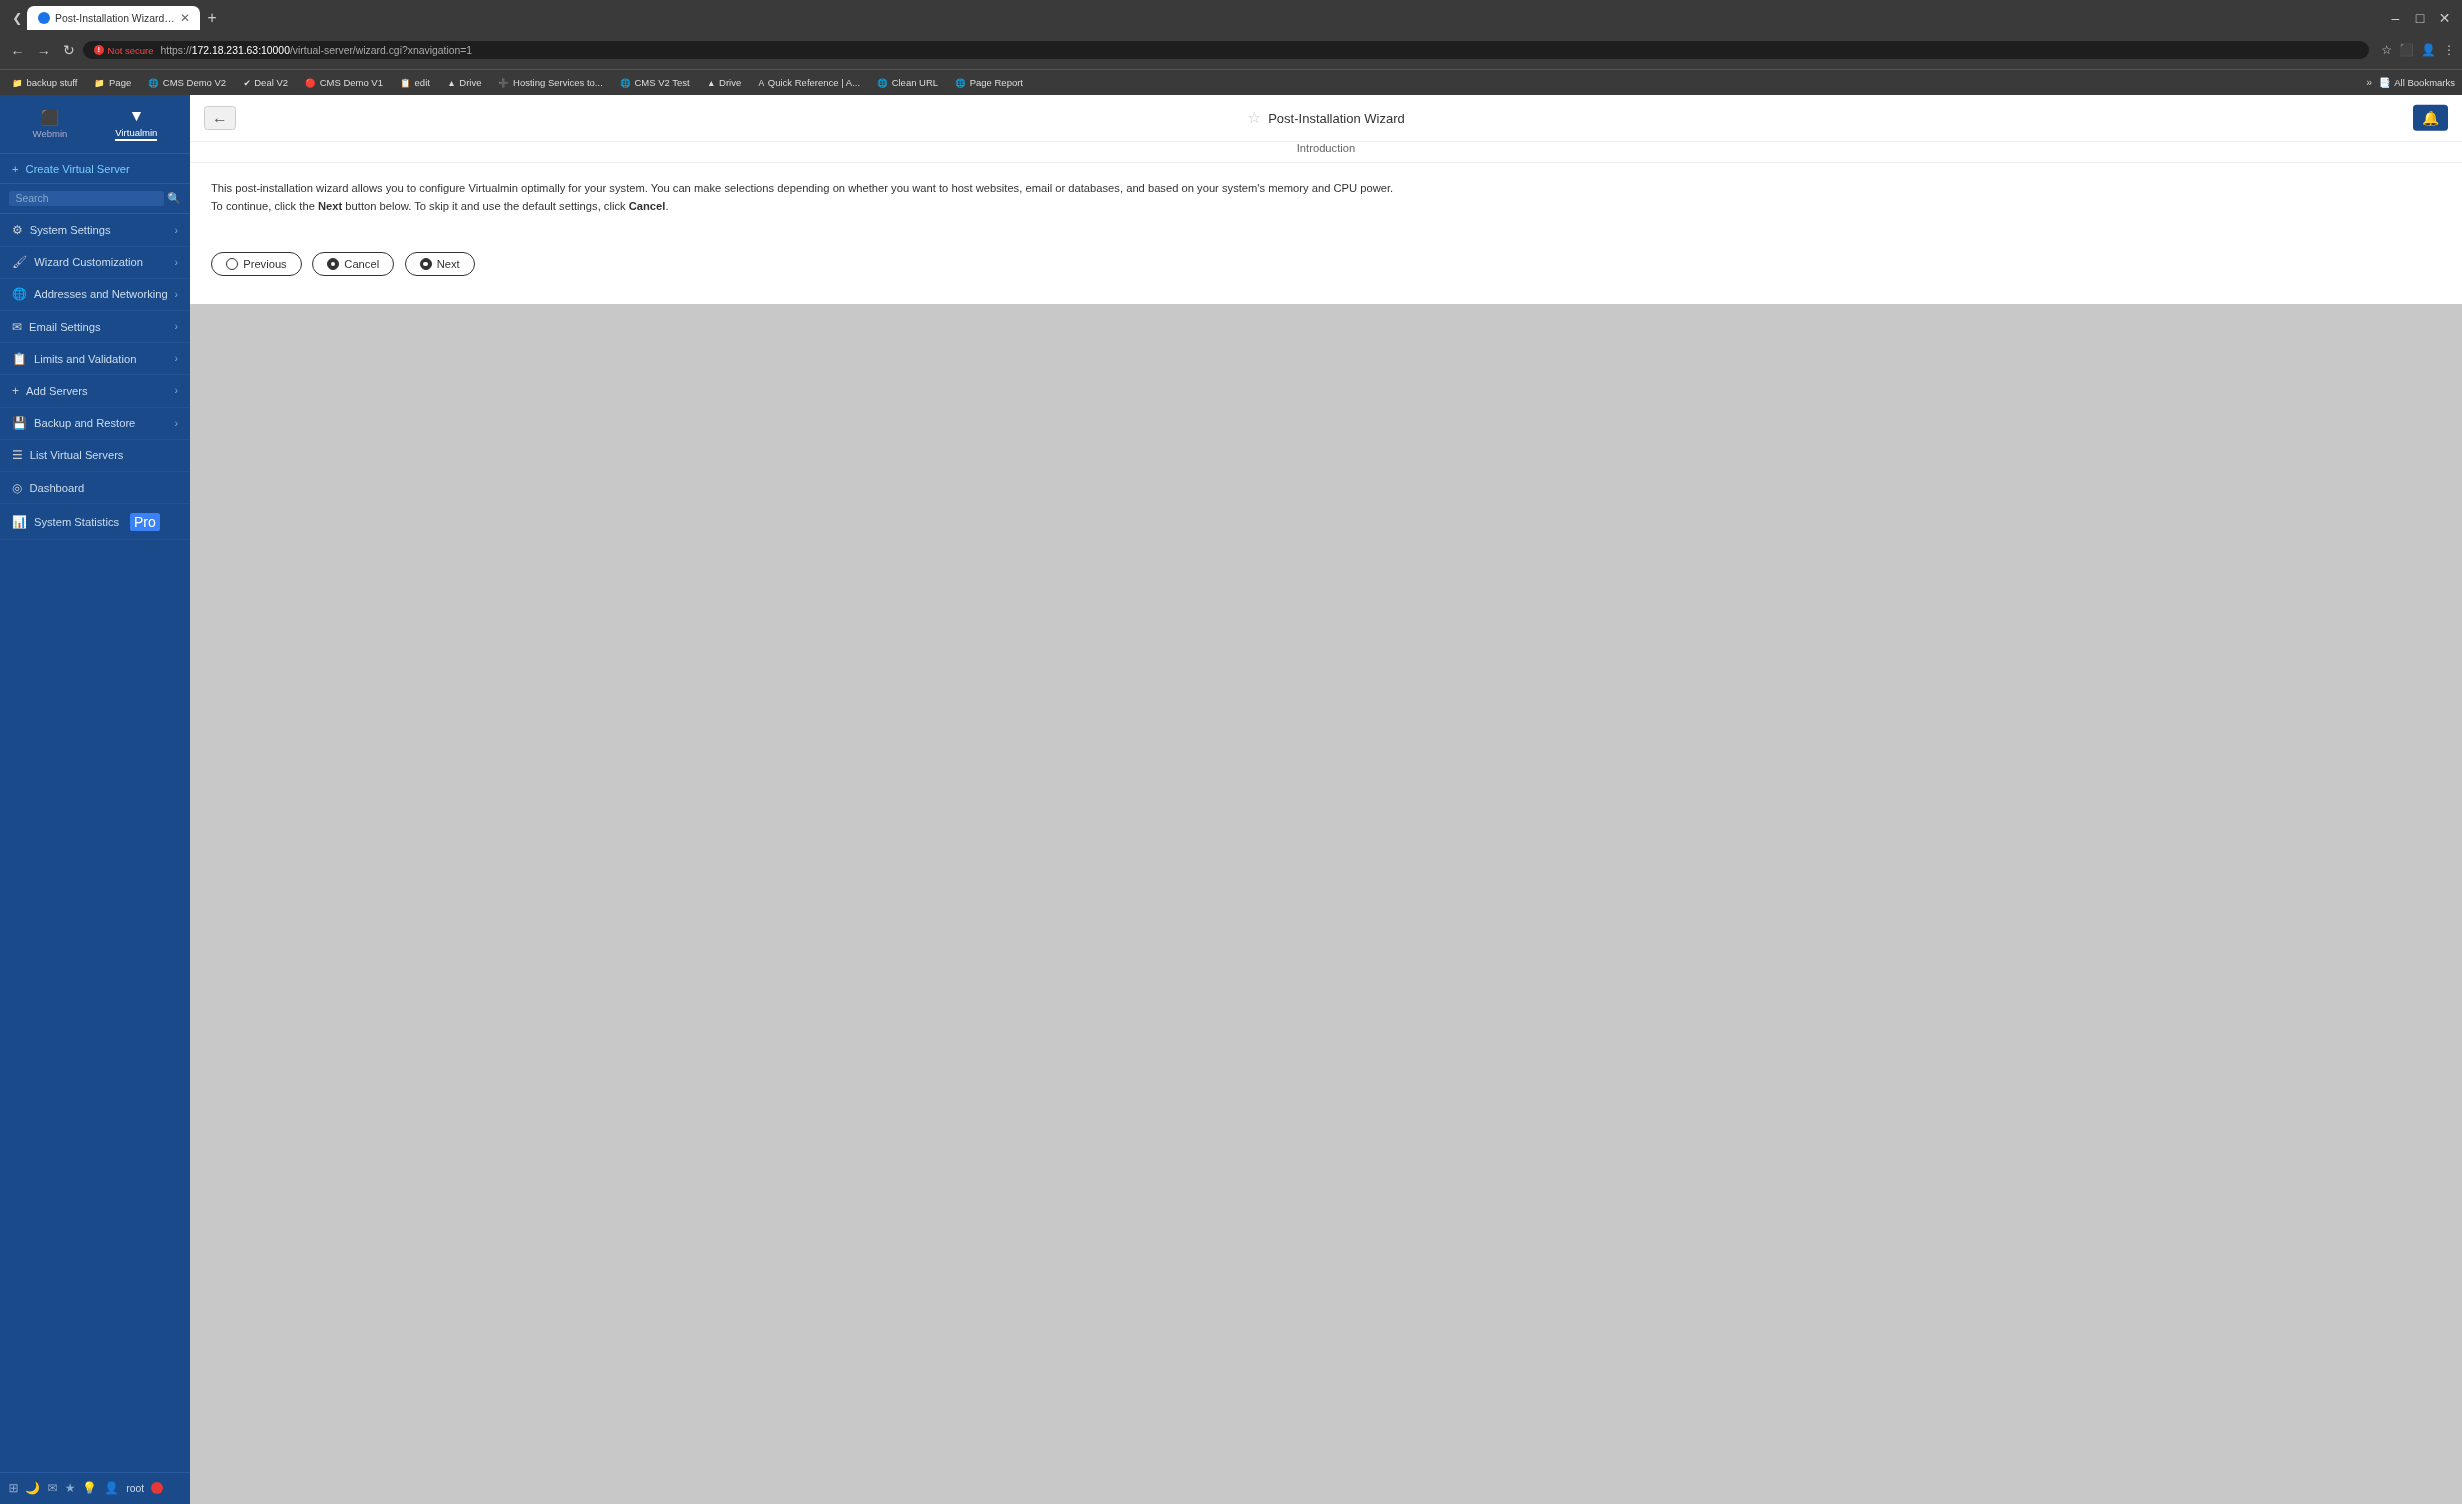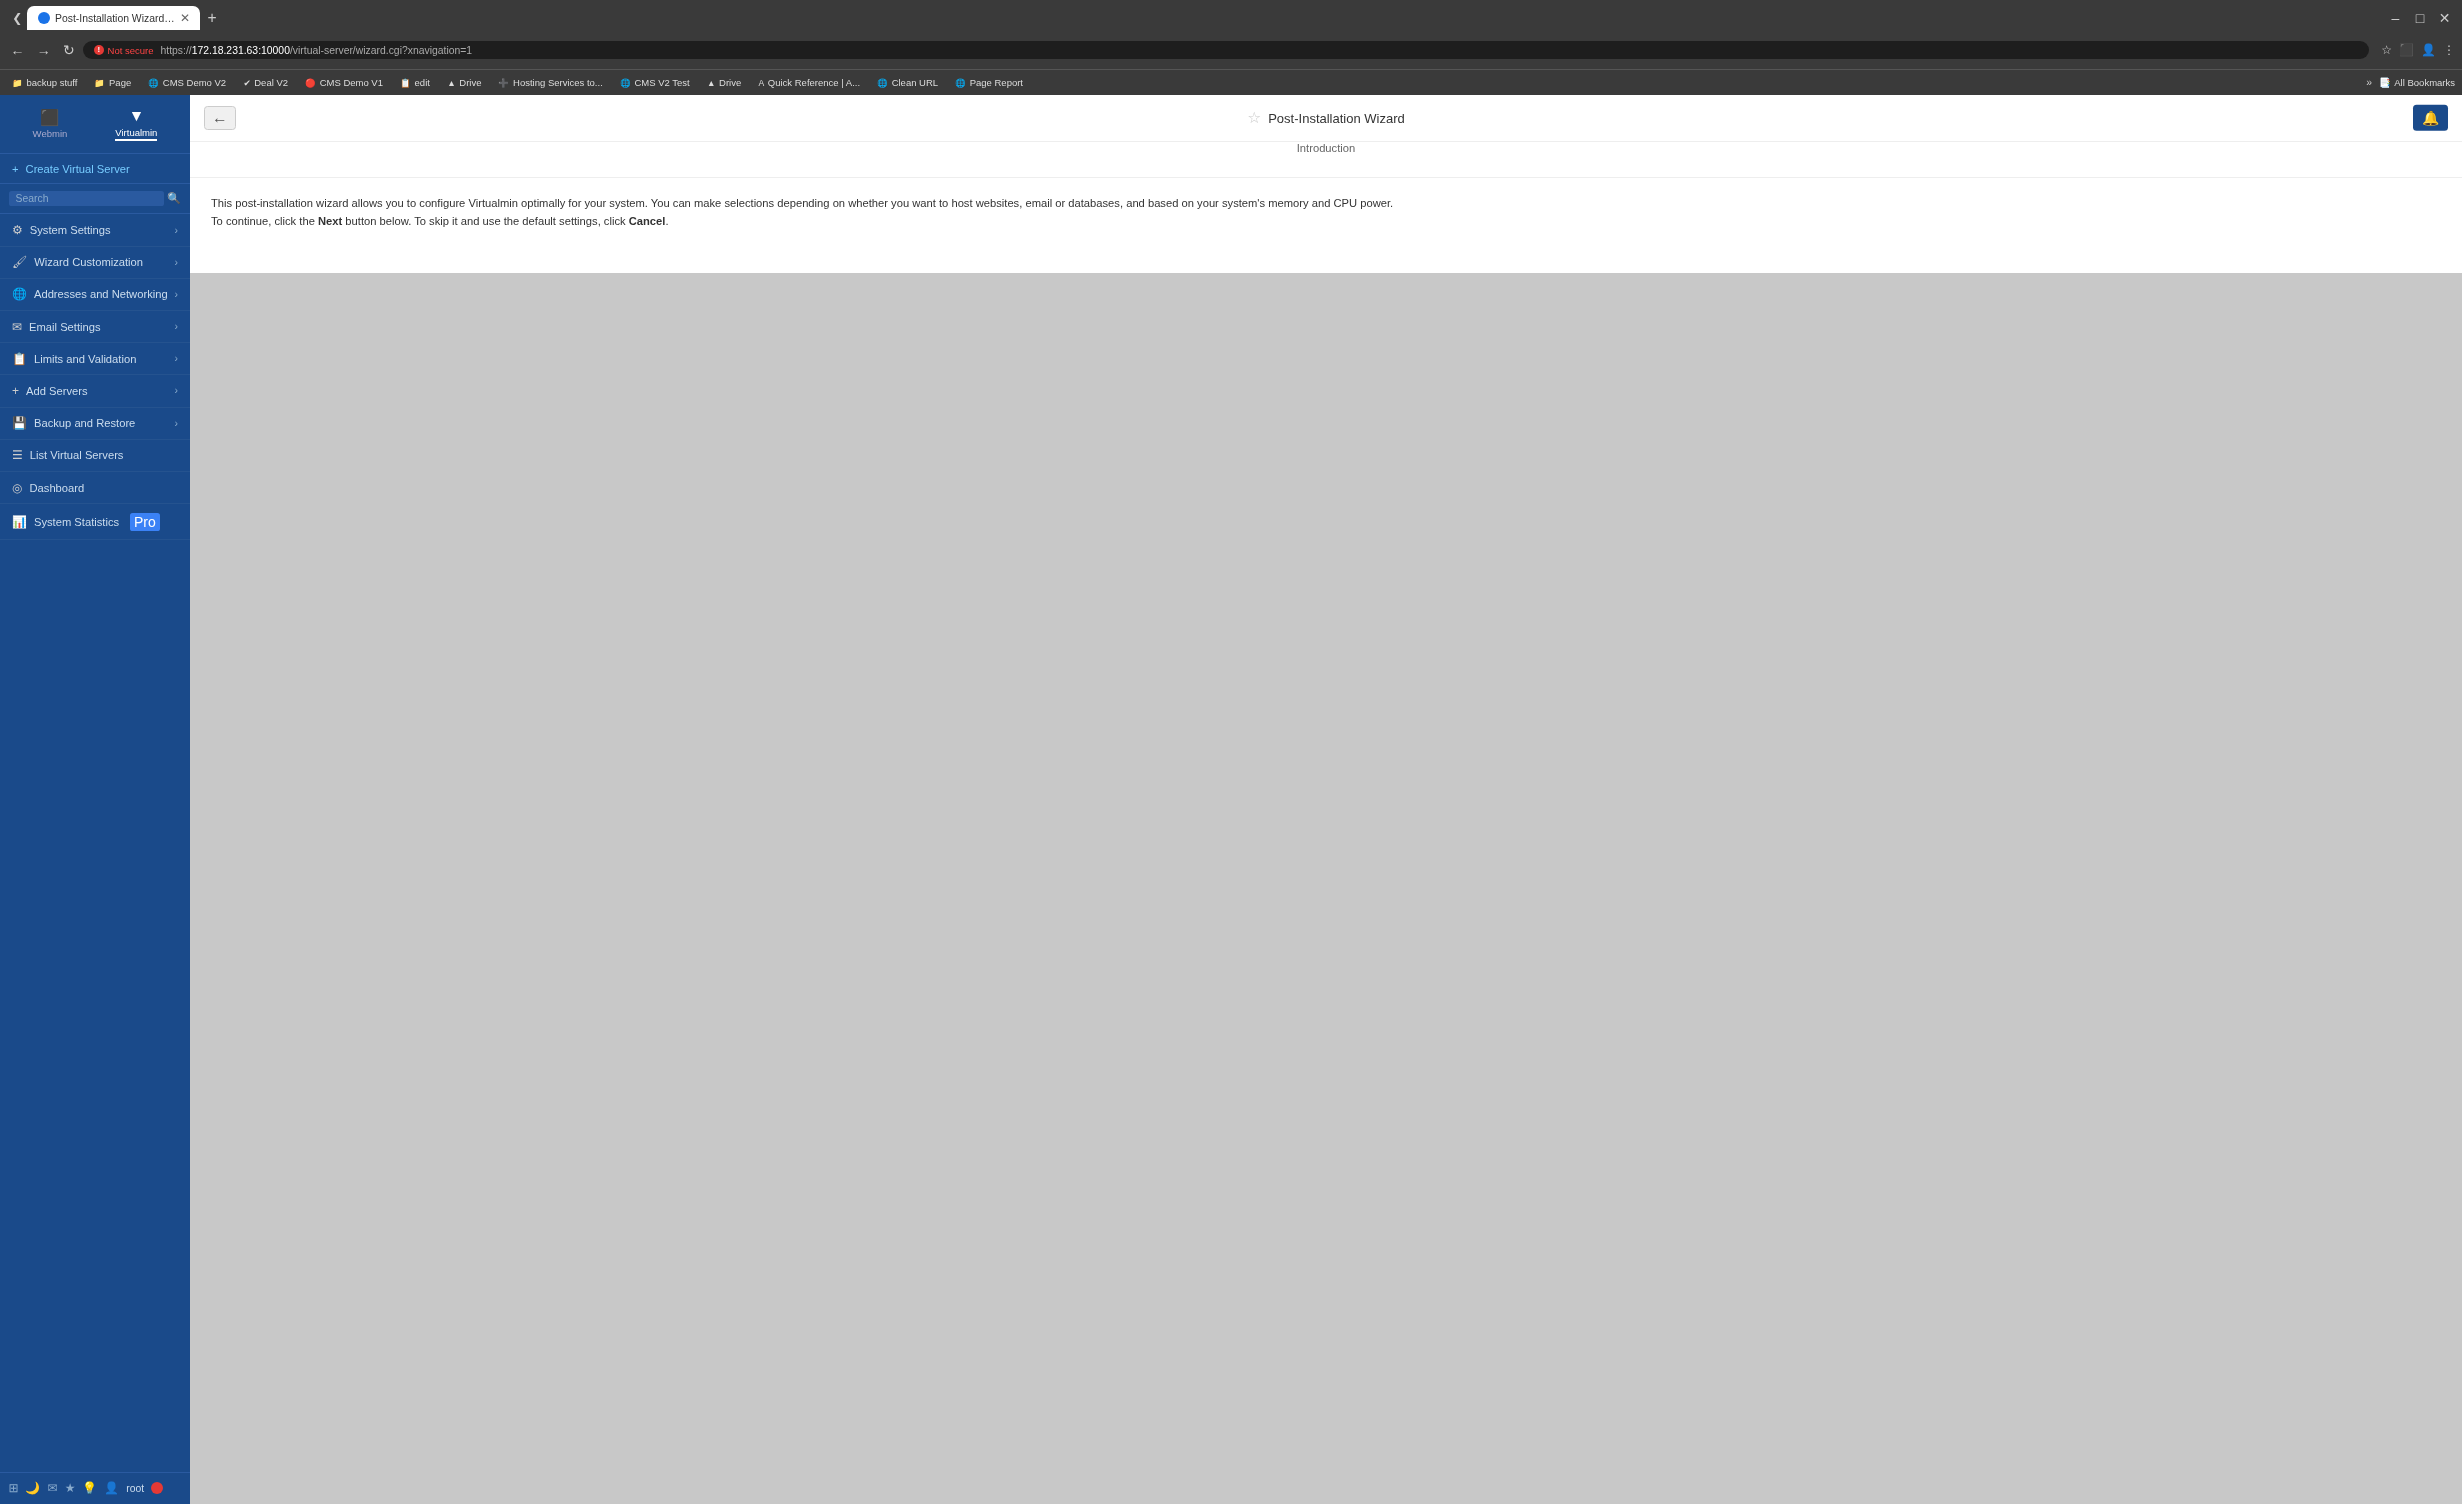--- a/index.html
+++ b/index.html
@@ -62,21 +62,21 @@
     .footer-user { color: #cde; font-size: 10.4px; }
     .footer-dot { width: 12px; height: 12px; background: #e53935; border-radius: 50%; cursor: pointer; }
 
     
     .content-area { flex: 1; background: #c8c8c8; overflow-y: auto; }
     .wizard-container { background: white; margin: 0; }
     .wizard-header { display: flex; align-items: center; justify-content: center; padding: 14px; border-bottom: 0.9px solid #eee; position: relative; }
     .wizard-back-btn { position: absolute; left: 14px; color: #555; font-size: 15.6px; cursor: pointer; background: #f0f0f0; border: 0.9px solid #ccc; border-radius: 3.5px; padding: 1.7px 7px; }
     .wizard-star { color: #ccc; font-size: 15.6px; margin-right: 7px; }
     .wizard-title { font-size: 13px; color: #333; font-weight: normal; }
-    .wizard-subtitle { text-align: center; color: #666; font-size: 11.2px; padding-bottom: 23px; border-bottom: 0.9px solid #eee; }
+    .wizard-subtitle { text-align: center; color: #666; font-size: 11.2px; padding-bottom: 8px; border-bottom: 0.9px solid #eee; }
     .wizard-bell { position: absolute; right: 14px; top: 50%; transform: translateY(-50%); background: #1a4a8a; color: white; border-radius: 3.5px; padding: 5.2px 8.6px; font-size: 14px; cursor: pointer; }
 
     .wizard-body { padding: 17.3px 21px; }
     .wizard-description { font-size: 11.2px; color: #333; line-height: 1.6; margin-bottom: 25px; }
     .wizard-description strong { font-weight: bold; }
 
     .wizard-actions { display: flex; align-items: center; gap: 10.4px; padding: 10.4px 0; }
     .btn-wizard { display: flex; align-items: center; gap: 5.2px; padding: 5.2px 14px; border: 0.9px solid #333; border-radius: 17.3px; background: white; color: #333; font-size: 11.2px; cursor: pointer; }
     .btn-wizard .btn-circle { width: 12px; height: 12px; border: 1.7px solid #333; border-radius: 50%; display: flex; align-items: center; justify-content: center; }
     .btn-wizard .btn-circle.filled { background: #333; }
@@ -307,17 +307,31 @@
         <div class="wizard-bell">🔔</div>
       </div>
       <div class="wizard-subtitle">Introduction</div>
 
       <div class="wizard-body">
         <p class="wizard-description">
           This post-installation wizard allows you to configure Virtualmin optimally for your system. You can make selections depending on whether you want to host websites, email or databases, and based on your system's memory and CPU power.<br>
           To continue, click the <strong>Next</strong> button below. To skip it and use the default settings, click <strong>Cancel</strong>.
         </p>
 
+        <div class="wizard-actions">
+          <button class="btn-wizard">
+            <div class="btn-circle"></div>
+            <span>Previous</span>
+          </button>
+          <button class="btn-wizard">
+            <div class="btn-circle filled"></div>
+            <span>Cancel</span>
+          </button>
+          <button class="btn-wizard">
+            <div class="btn-circle filled"></div>
+            <span>Next</span>
+          </button>
+        </div>
       </div>
     </div>
   </div>
 </div>
 
 
 </body></html>

